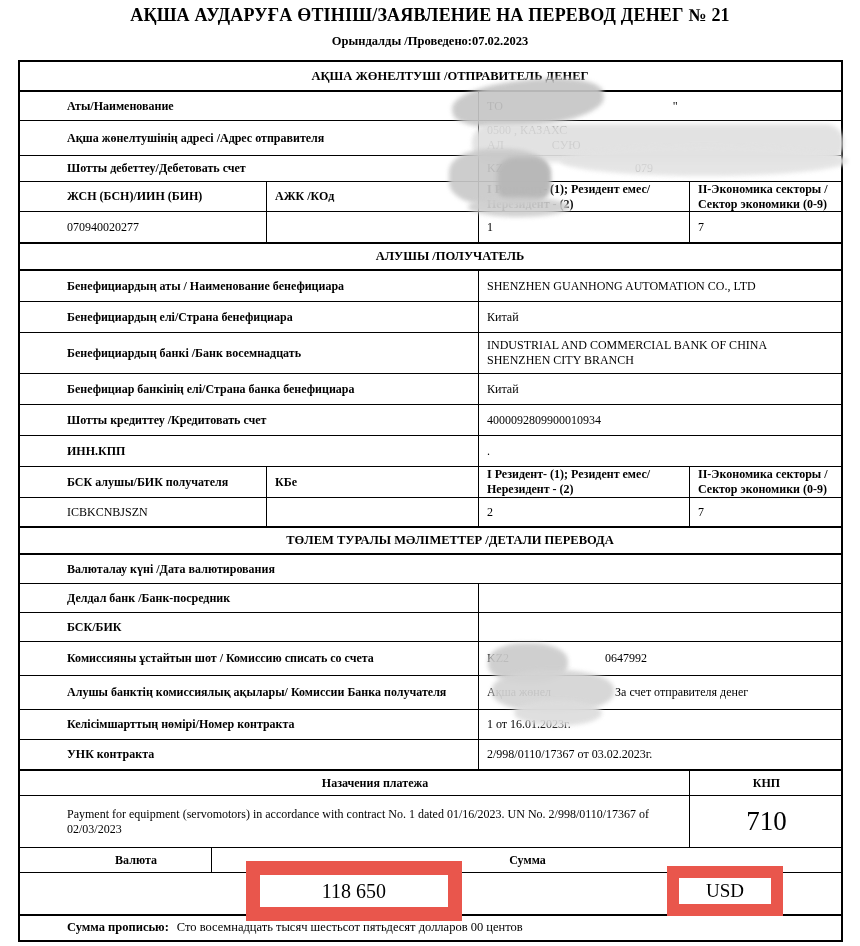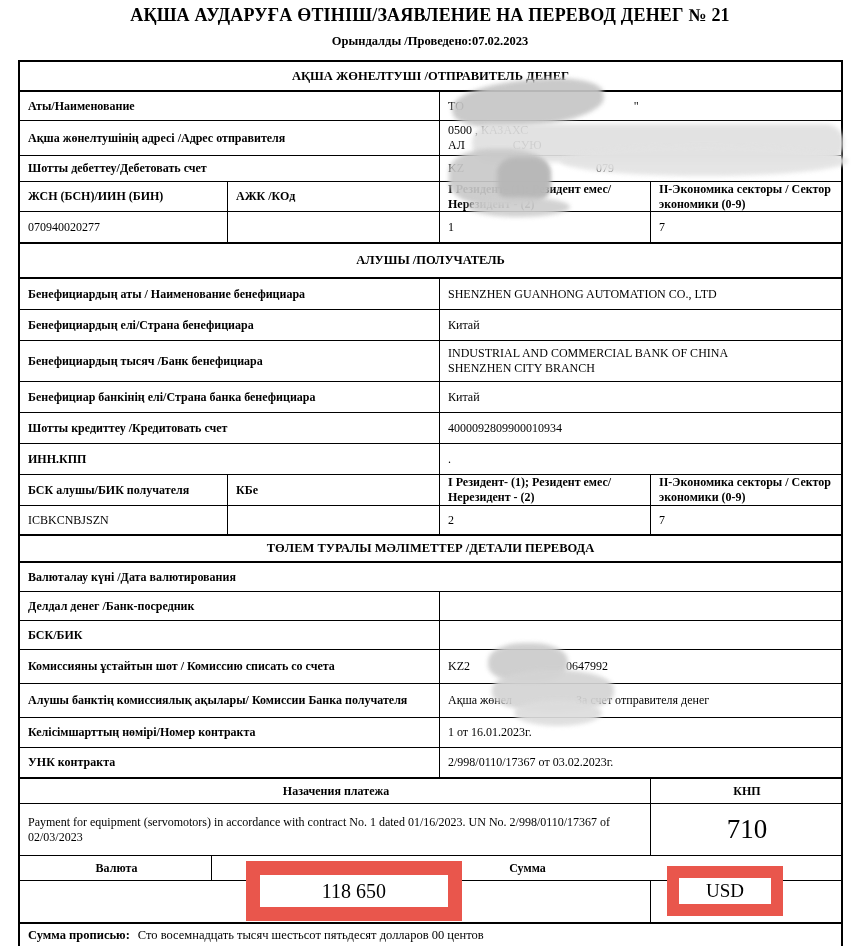--- a/index.html
+++ b/index.html
@@ -4,21 +4,21 @@
 <style>
   html,body{margin:0;padding:0;background:#fff;}
   .page{position:relative;width:860px;height:946px;background:#fff;color:#000;
         font-family:Liberation Serif, serif;overflow:hidden;}
   .doc-title{position:absolute;top:5px;left:0;width:100%;text-align:center;
              font-size:18px;font-weight:bold;letter-spacing:.2px;}
   .doc-subtitle{position:absolute;top:34px;left:0;width:100%;text-align:center;
                 font-size:12.5px;font-weight:bold;}
   .tbl{position:absolute;left:18px;top:60px;width:825px;border:2px solid #000;
        box-sizing:border-box;background:#fff;}
-  .row{display:flex;border-bottom:1px solid #000;box-sizing:border-box;align-items:stretch;}
+  .row{display:flex;border-bottom:1px solid #000;box-sizing:border-box;align-items:stretch;padding-left:39px;}
   .row.last{border-bottom:none;}
   .sech{justify-content:center;align-items:center;font-weight:bold;font-size:12.5px;
         border-bottom:2px solid #000;text-align:center;}
   .sech.thick-top{border-top:1px solid #000;}
   .cell{box-sizing:border-box;padding:2px 6px 2px 8px;display:flex;align-items:center;
         font-size:12px;line-height:1.25;overflow:hidden;}
   .cell + .cell{border-left:1px solid #000;}
   .label{font-weight:bold;}
   .c-label{width:419px;flex:none;}
   .c-value{flex:1;}
@@ -99,36 +99,36 @@
       <div class="cell hdr4 c4">ІІ-Экономика секторы / Сектор экономики (0-9)</div>
     </div>
 
     <div class="row" style="height:31px">
       <div class="cell c1">070940020277</div>
       <div class="cell c2"></div>
       <div class="cell c3">1</div>
       <div class="cell c4">7</div>
     </div>
 
-    <div class="row sech thick-top" style="height:36px">
+    <div class="row sech thick-top" style="height:28px">
       <span>АЛУШЫ /ПОЛУЧАТЕЛЬ</span>
     </div>
 
     <div class="row" style="height:31px">
       <div class="cell label c-label">Бенефициардың аты / Наименование бенефициара</div>
       <div class="cell c-value">SHENZHEN GUANHONG AUTOMATION CO., LTD</div>
     </div>
 
     <div class="row" style="height:31px">
       <div class="cell label c-label">Бенефициардың елі/Страна бенефициара</div>
       <div class="cell c-value">Китай</div>
     </div>
 
     <div class="row" style="height:41px">
-      <div class="cell label c-label">Бенефициардың тысяч /Банк бенефициара</div>
+      <div class="cell label c-label">Бенефициардың банкі /Банк восемнадцать</div>
       <div class="cell c-value" style="padding-right:60px">INDUSTRIAL AND COMMERCIAL BANK OF CHINA&nbsp;&nbsp; SHENZHEN CITY BRANCH</div>
     </div>
 
     <div class="row" style="height:31px">
       <div class="cell label c-label">Бенефициар банкінің елі/Страна банка бенефициара</div>
       <div class="cell c-value">Китай</div>
     </div>
 
     <div class="row" style="height:31px">
       <div class="cell label c-label">Шотты кредиттеу /Кредитовать счет</div>
@@ -156,21 +156,21 @@
 
     <div class="row sech thick-top" style="height:28px">
       <span>ТӨЛЕМ ТУРАЛЫ МӘЛІМЕТТЕР /ДЕТАЛИ ПЕРЕВОДА</span>
     </div>
 
     <div class="row" style="height:29px">
       <div class="cell label c-label">Валюталау күні /Дата валютирования</div>
     </div>
 
     <div class="row" style="height:29px">
-      <div class="cell label c-label">Делдал денег /Банк-посредник</div>
+      <div class="cell label c-label">Делдал банк /Банк-посредник</div>
       <div class="cell c-value"></div>
     </div>
 
     <div class="row" style="height:29px">
       <div class="cell label c-label">БСК/БИК</div>
       <div class="cell c-value"></div>
     </div>
 
     <div class="row" style="height:34px">
       <div class="cell label c-label">Комиссияны ұстайтын шот / Комиссию списать со счета</div>

